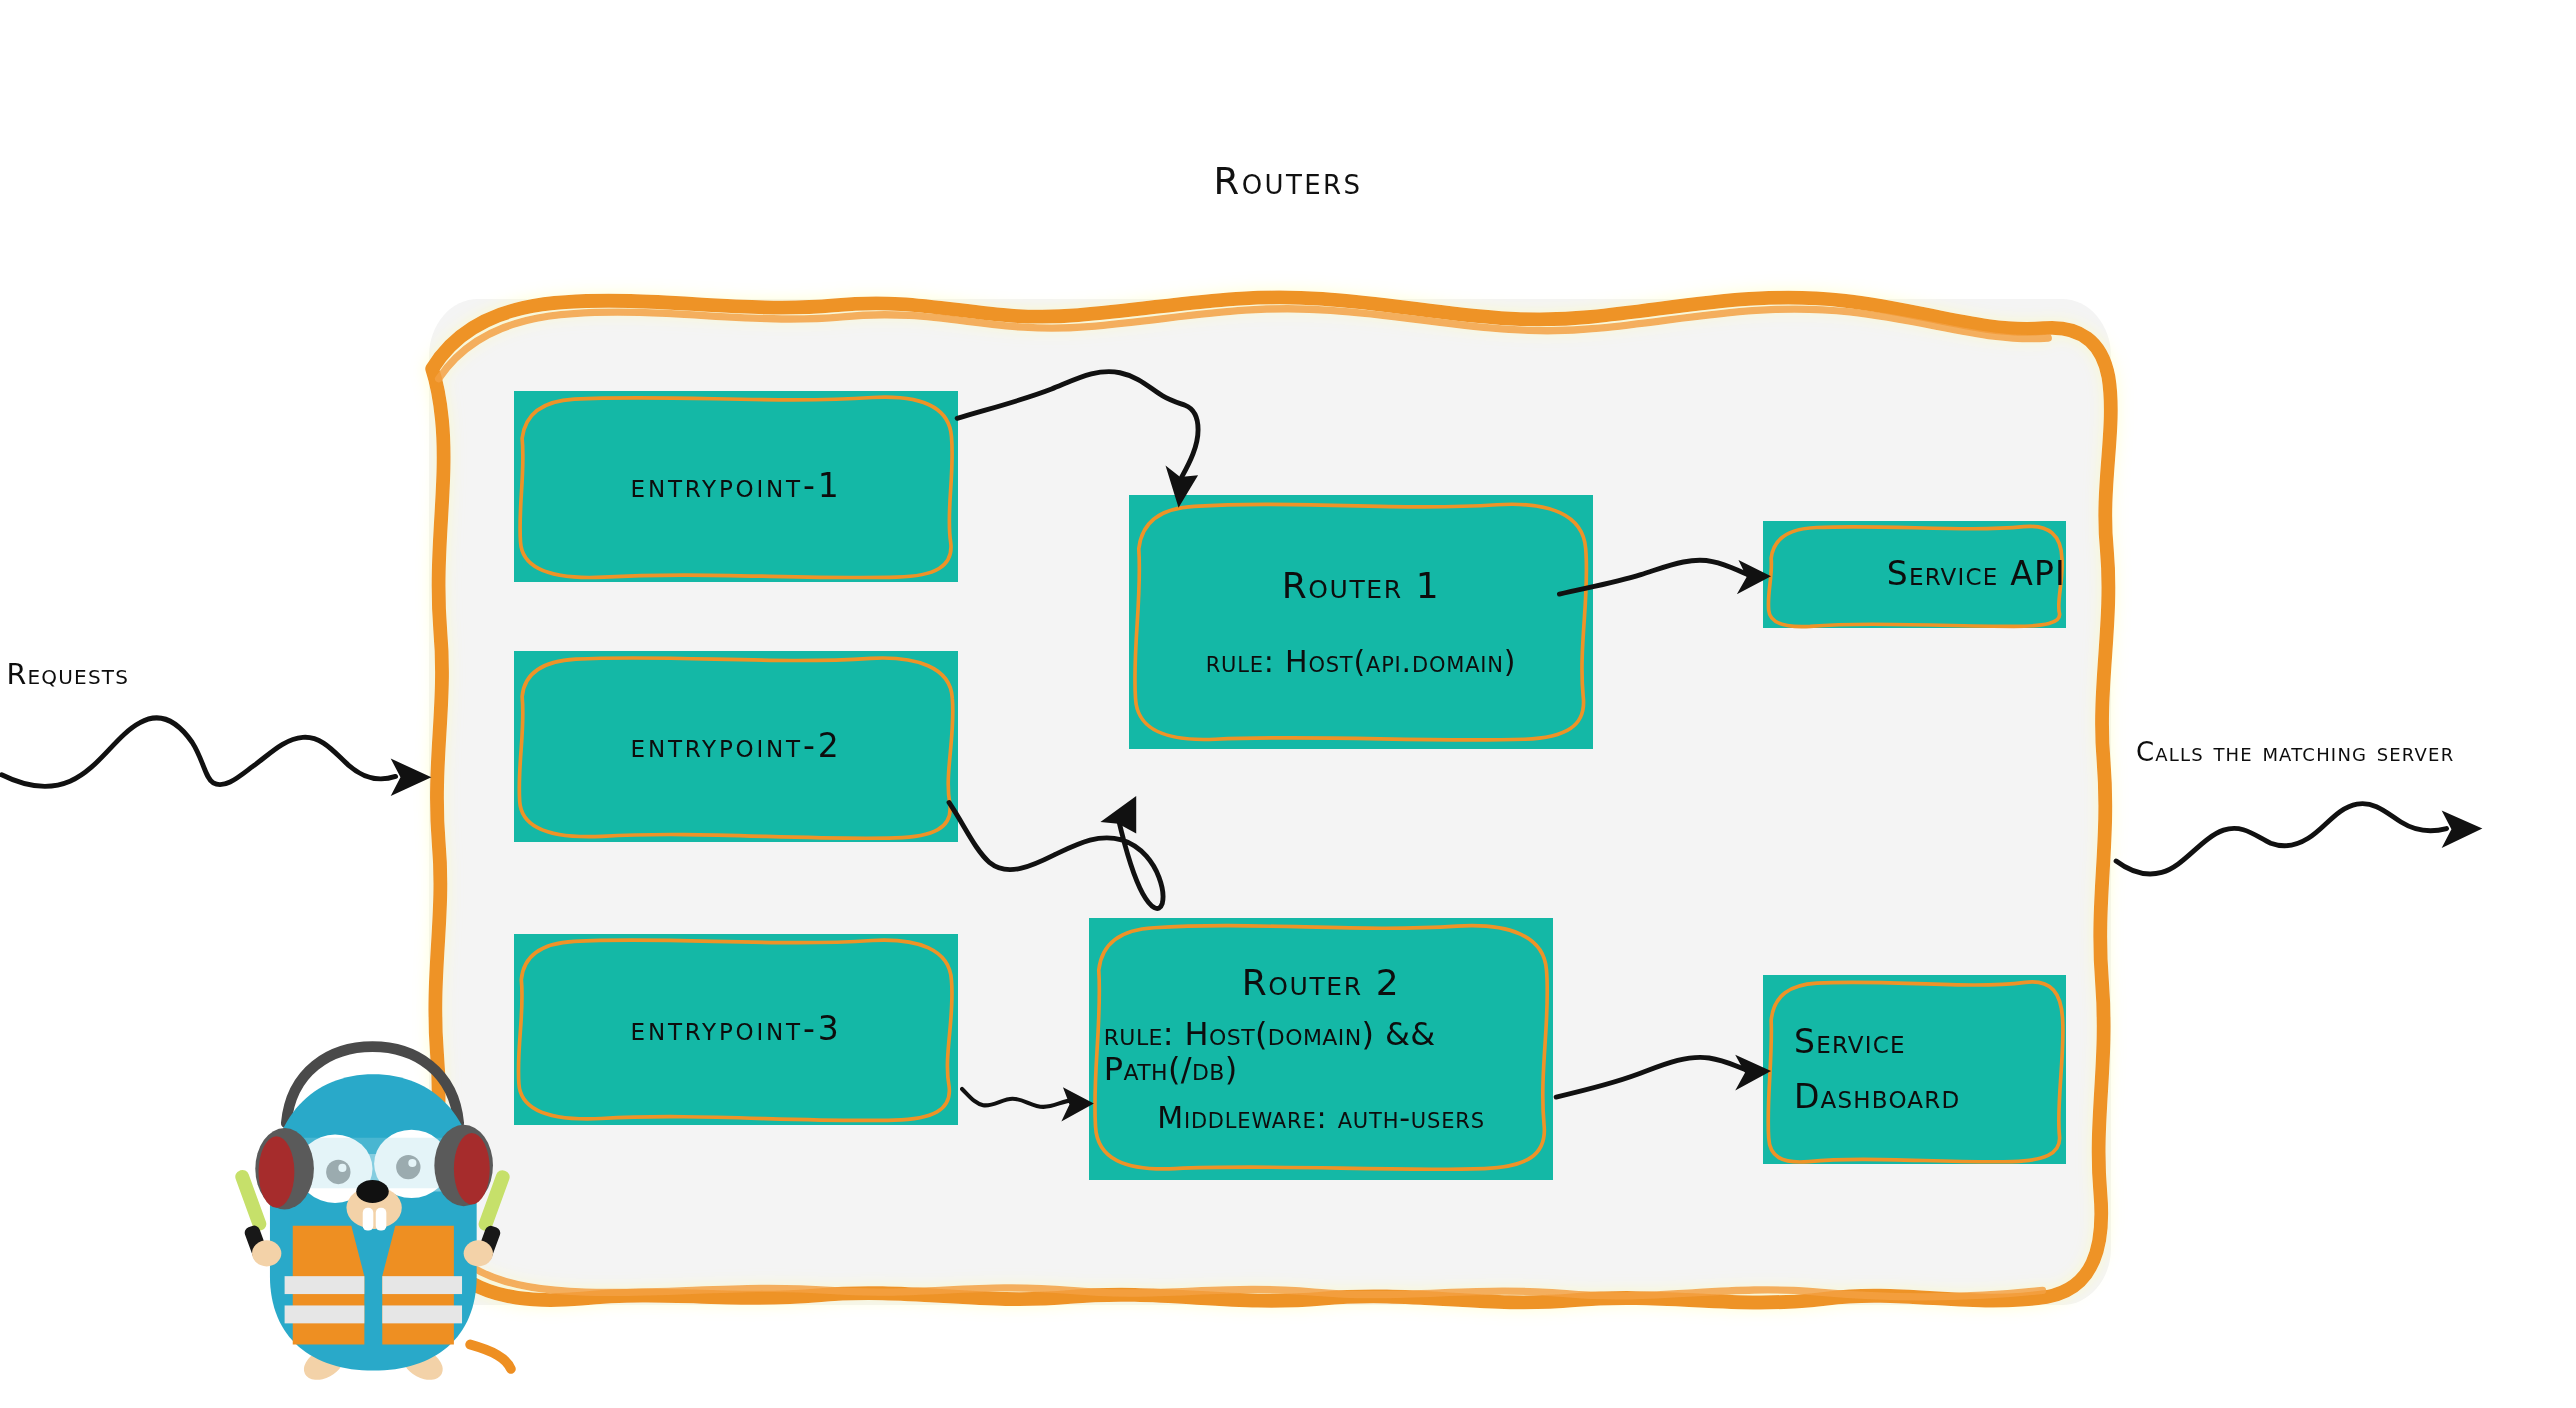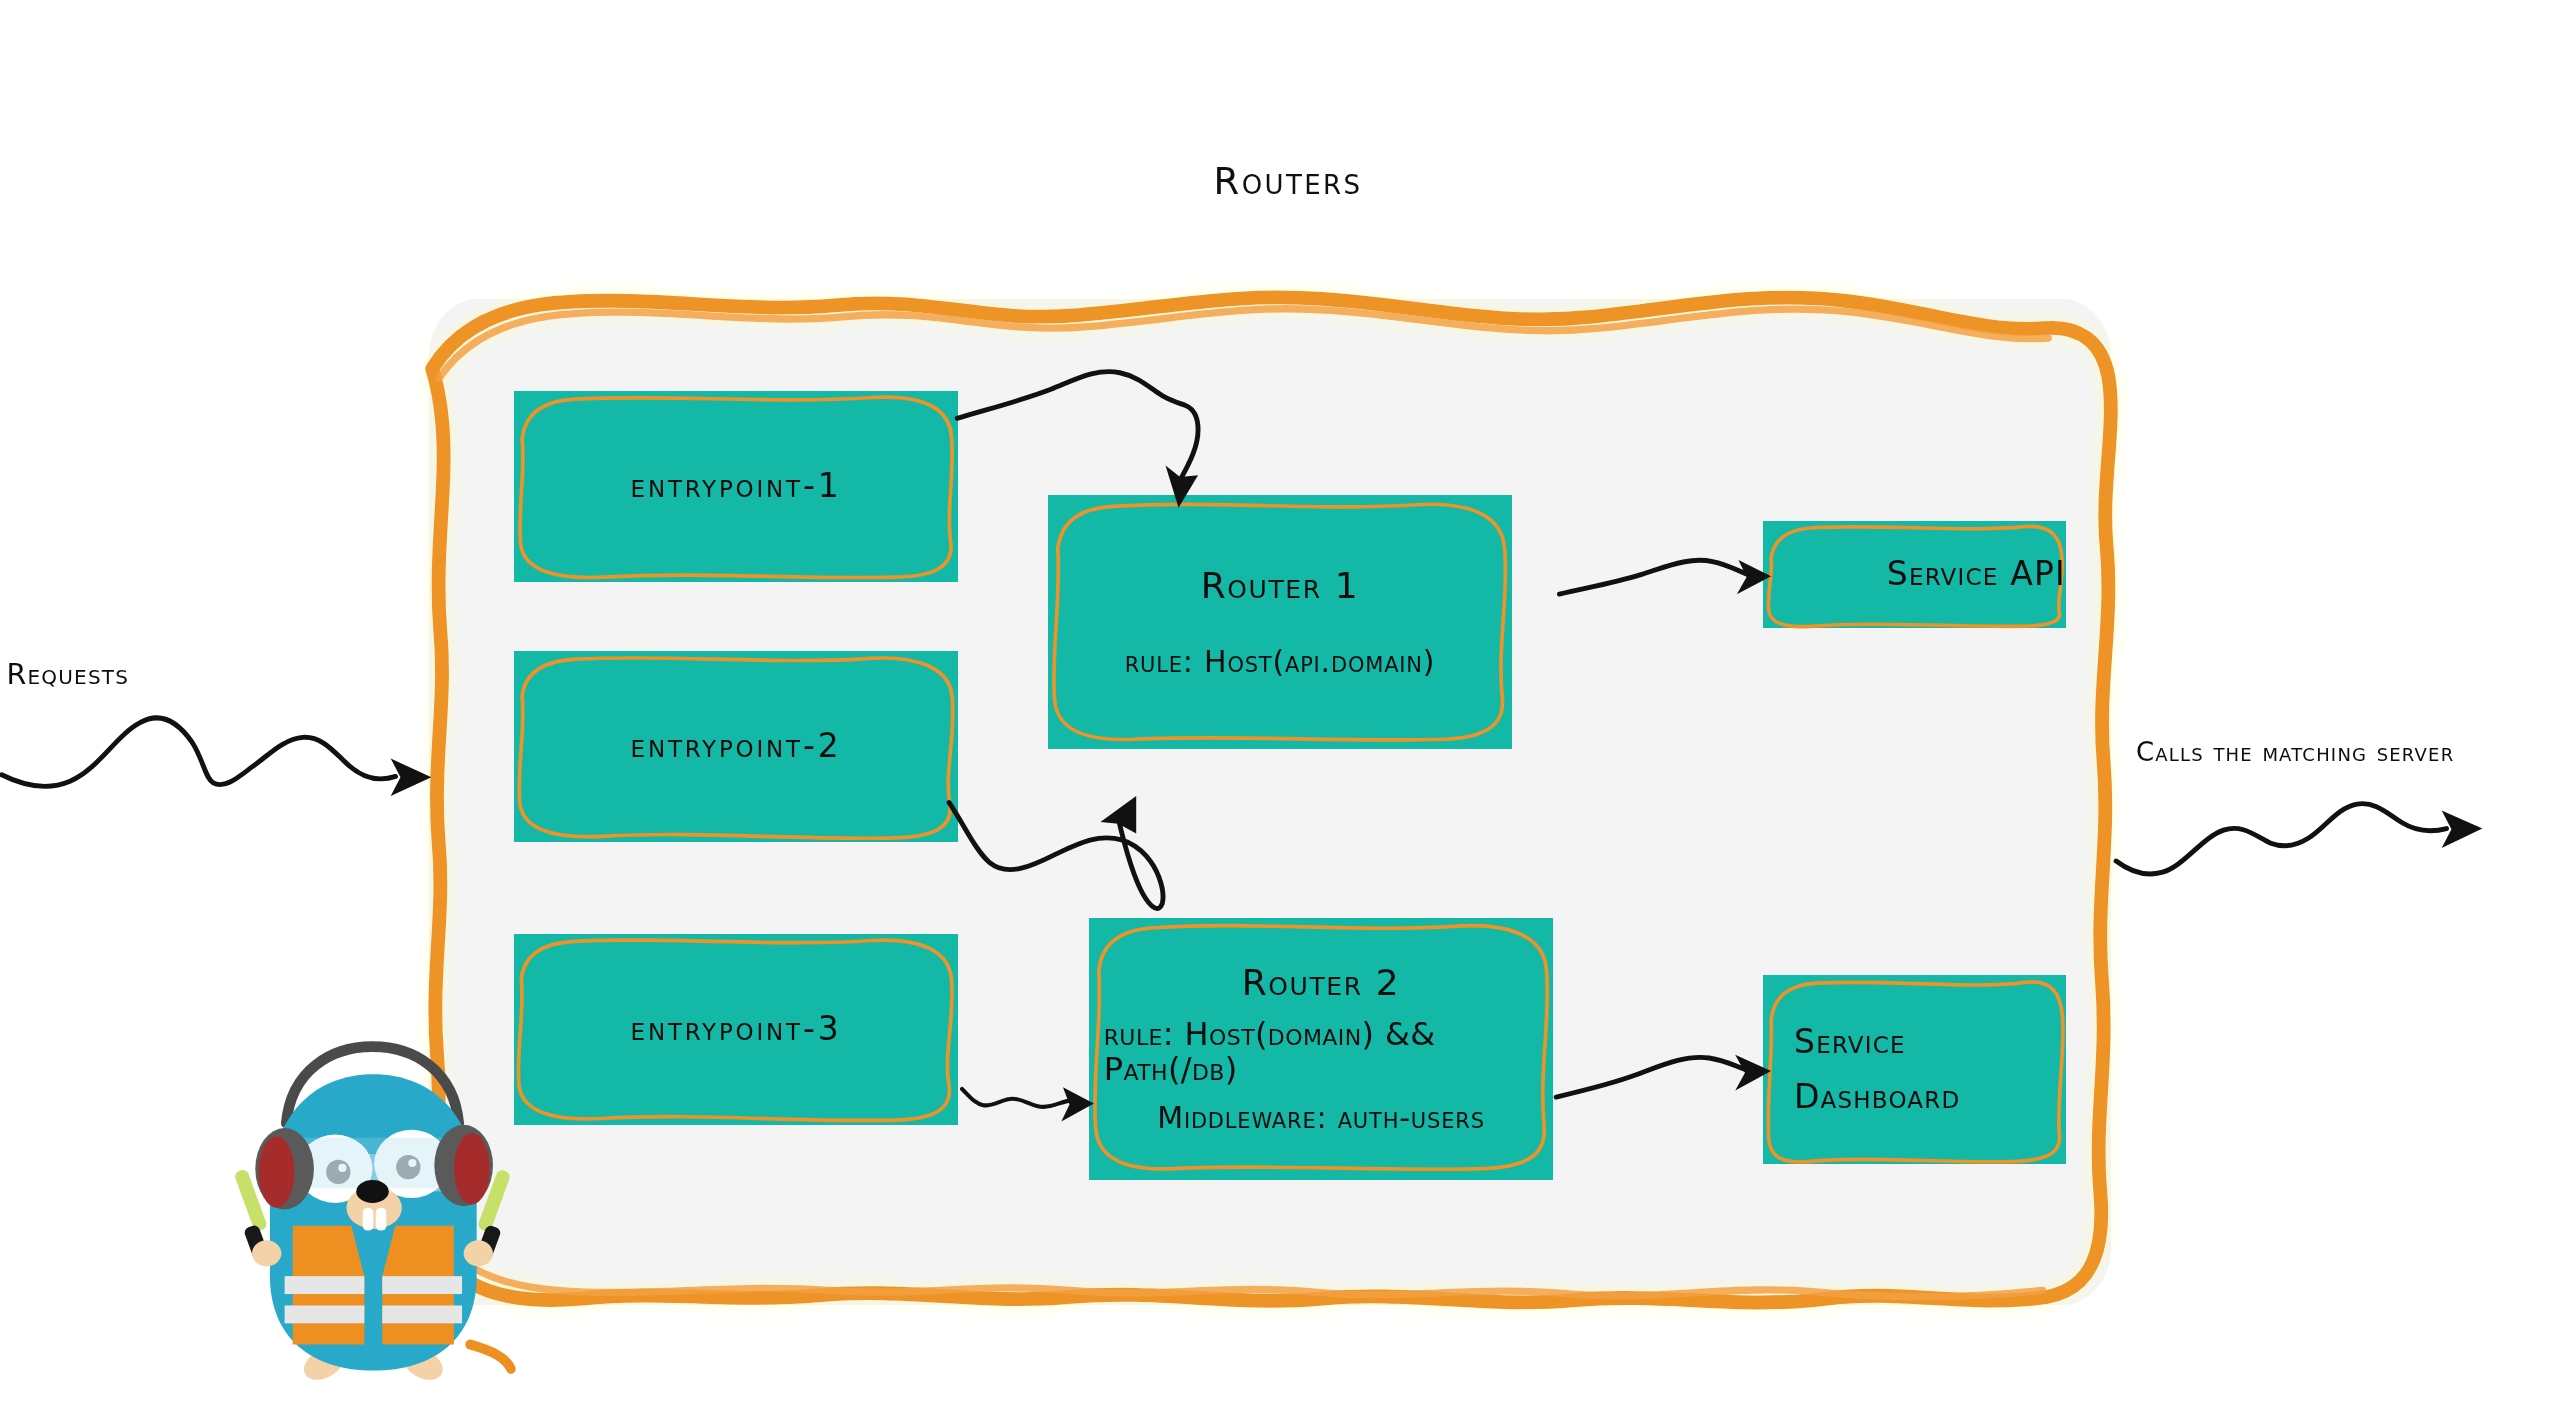--- a/index.html
+++ b/index.html
@@ -210,21 +210,21 @@
     <path d="M 9,56 C 12,24 38,11 74,9 C 190,3 320,16 440,8
              C 496,5 535,19 537,57 C 541,103 527,151 534,187
              C 538,217 513,228 467,229 C 347,232 227,220 107,227
              C 45,230 8,218 6,184 C 3,140 13,97 9,56 Z" fill="none" stroke="#ee9327" stroke-width="4.5" stroke-linecap="round"></path>
   </svg>
   <div class="node-label-wrap">
     <div class="txt">entrypoint-3</div>
   </div>
 </div>
 
-<div class="node router abs" style="left:1048px; top:495px; width:464px; height:254px;">
+<div class="node router abs" style="left:1129px; top:495px; width:464px; height:254px;">
   <svg viewBox="0 0 570 312" preserveAspectRatio="none">
     <path d="M 12,66 C 16,30 42,16 80,14 C 200,6 330,20 452,12
              C 516,8 558,24 561,66 C 566,124 552,186 558,248
              C 562,284 536,298 486,300 C 360,304 232,294 106,300
              C 44,303 10,288 8,250 C 4,190 16,128 12,66 Z" fill="none" stroke="#ee9327" stroke-width="4.5" stroke-linecap="round"></path>
   </svg>
   <div class="node-label-wrap">
     <div class="txt router-title" style="margin-bottom:39px;">Router 1</div>
     <div class="txt router-rule">rule: Host(api.domain)</div>
   </div>

